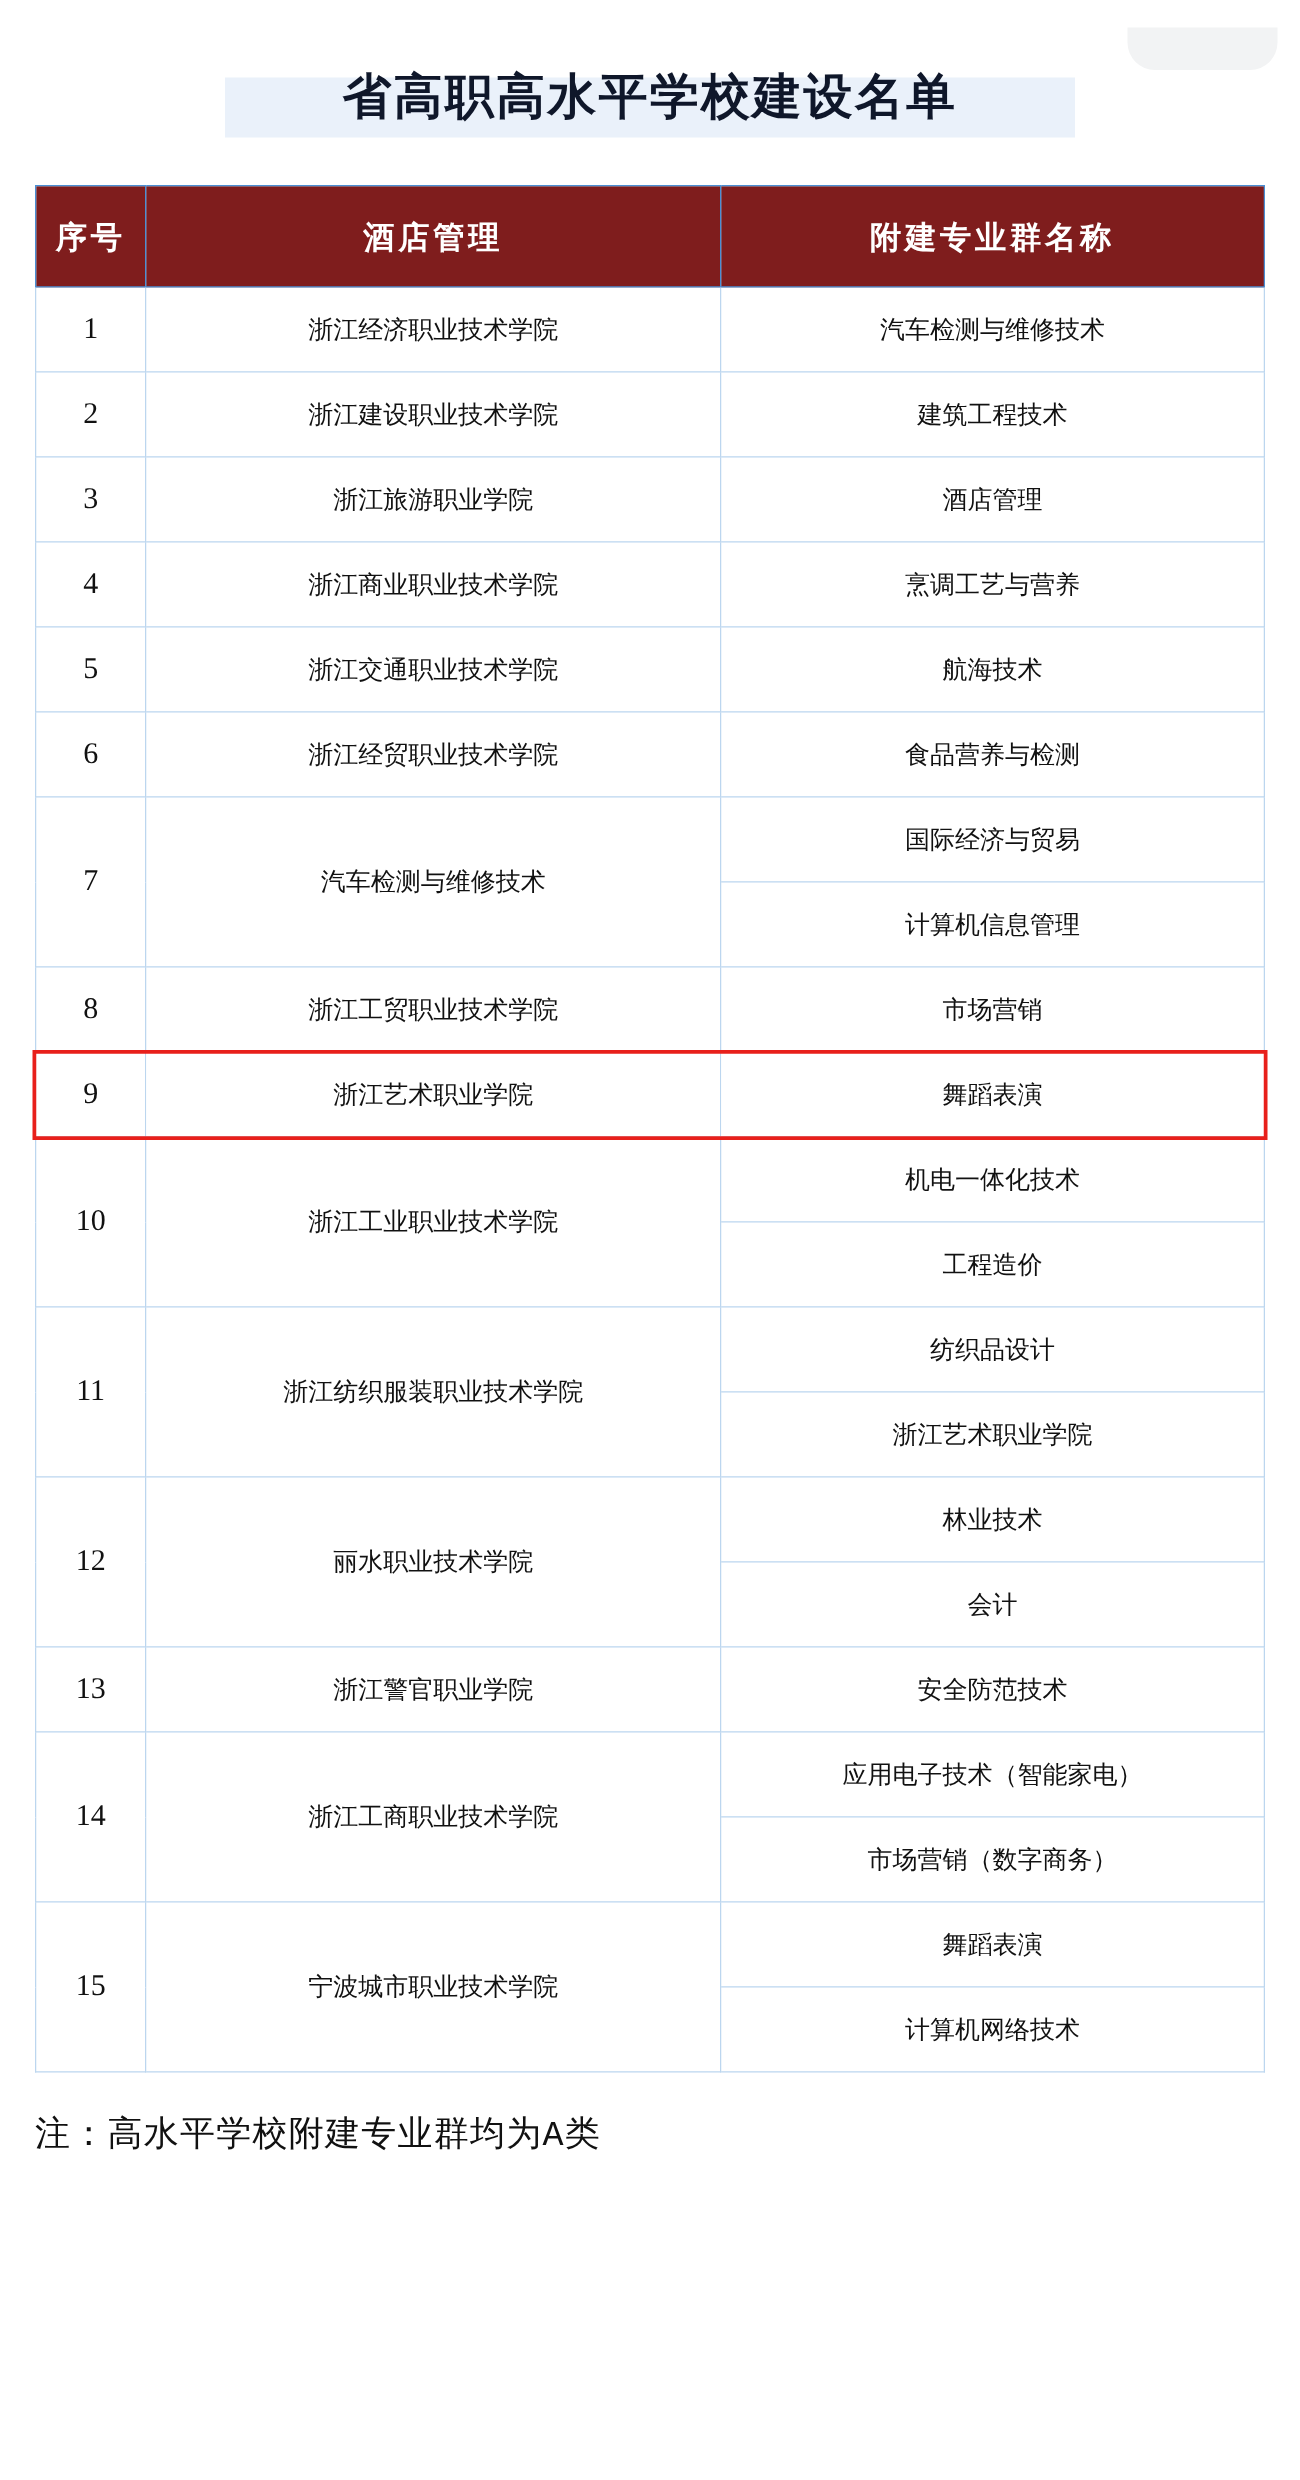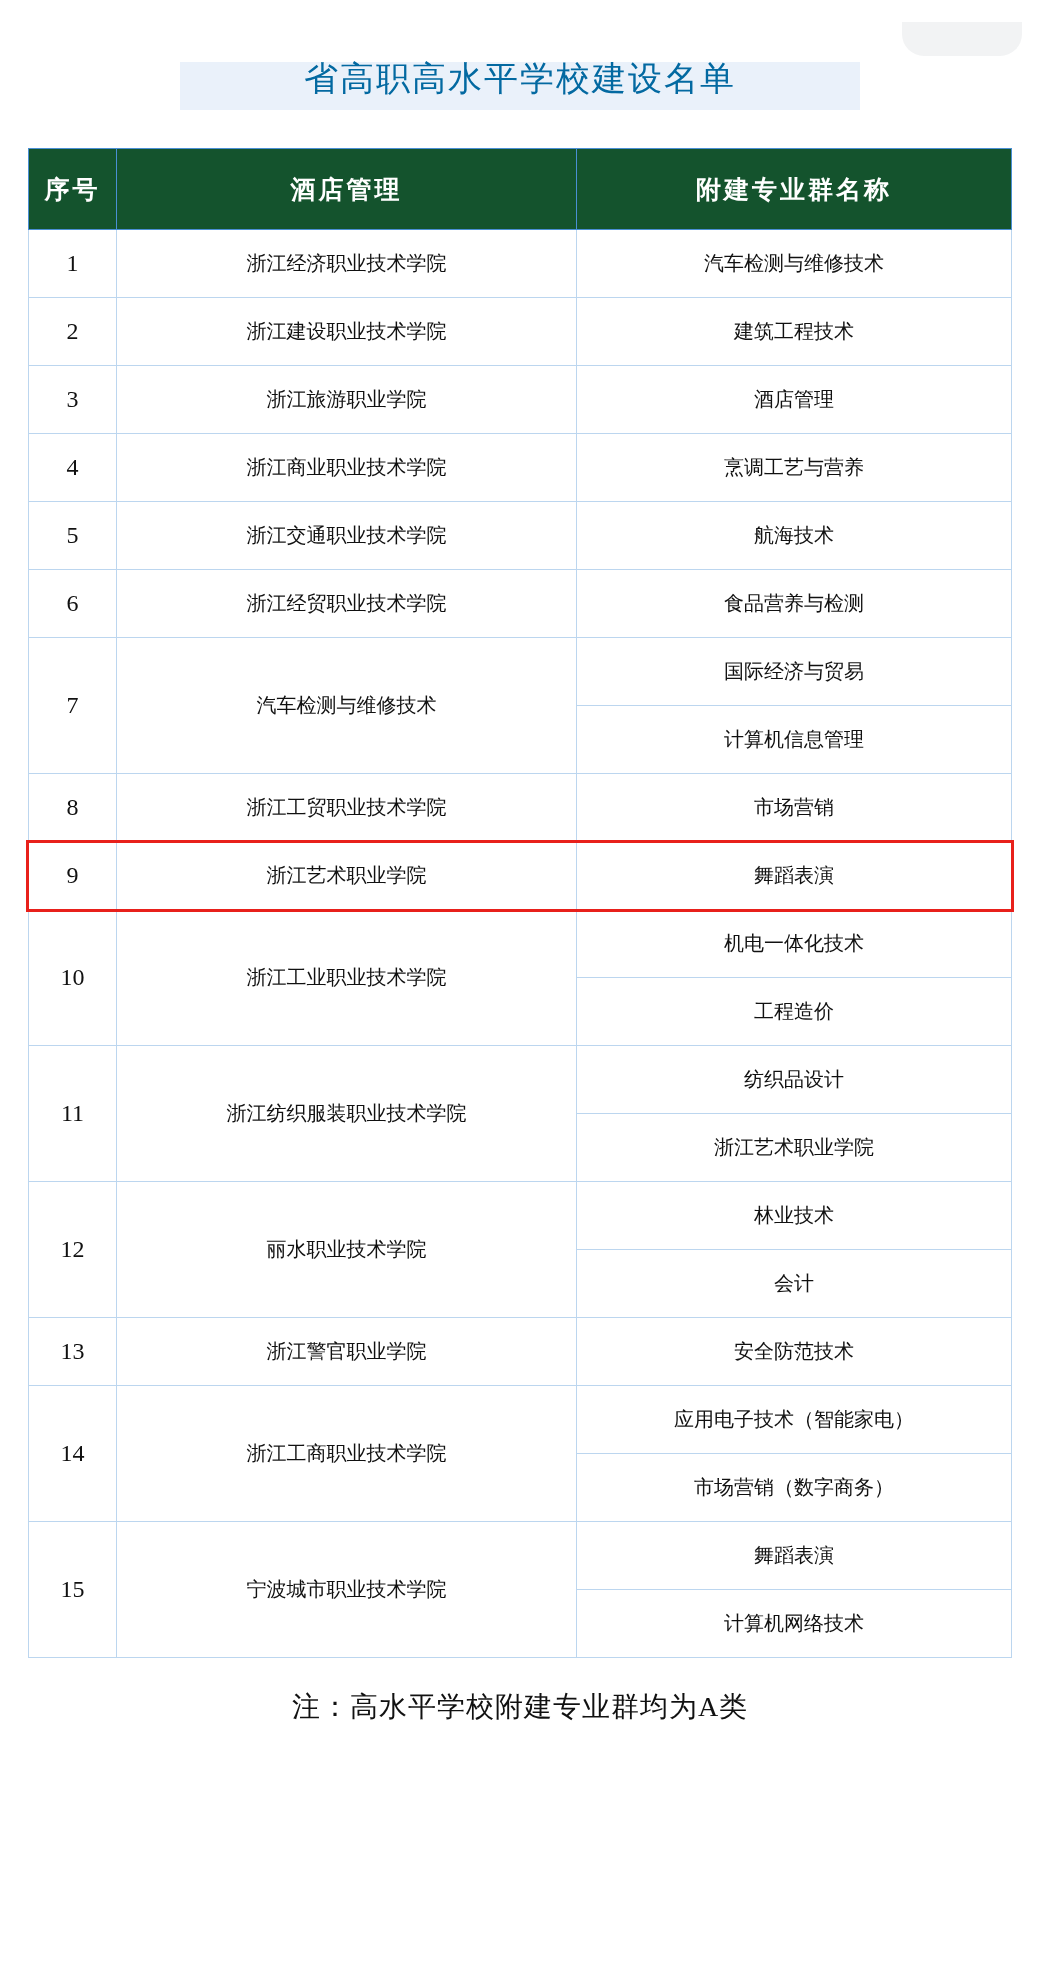--- a/index.html
+++ b/index.html
@@ -44,44 +44,44 @@
     left: 152px;
     right: 152px;
     top: 26px;
     height: 48px;
     background: #eaf1fa;
   }
   .title-text {
     position: relative;
     text-align: center;
     font-family: "Liberation Sans", "DejaVu Sans", sans-serif;
-    font-weight: normal;
-    font-size: 34px;
+    font-weight: bold;
+    font-size: 39px;
     letter-spacing: 2px;
-    color: #0369a1;
+    color: #0f172a;
     line-height: 84px;
   }
 
   
   .table-wrap {
     position: relative;
     margin: 0 0 0 0;
   }
   table.listing {
     width: 100%;
     border-collapse: collapse;
     table-layout: fixed;
     border: 1px solid #a8c4e6;
   }
   table.listing col.c1 { width: 88px; }
   table.listing col.c2 { width: 460px; }
   table.listing col.c3 { width: auto; }
 
   table.listing thead th {
-    background: #14532d;
+    background: #7f1d1d;
     color: #ffffff;
     font-family: "Liberation Sans", "DejaVu Sans", sans-serif;
     font-weight: bold;
     font-size: 25px;
     letter-spacing: 3px;
     height: 78px;
     border: 1px solid #4a8fd4;
     text-align: center;
     vertical-align: middle;
   }
@@ -113,22 +113,21 @@
     pointer-events: none;
     z-index: 5;
   }
 
   
   .footnote {
     margin: 30px 0 24px 0;
     font-size: 28px;
     color: #111111;
     letter-spacing: 1px;
-    font-family: Liberation Serif, serif;
-    text-align: center;
+    font-family: Liberation Mono, monospace;
   }
 </style>
 </head>
 <body>
 
 <div class="page">
 
   <div class="corner-artifact"></div>
 
   <div class="title-wrap">

